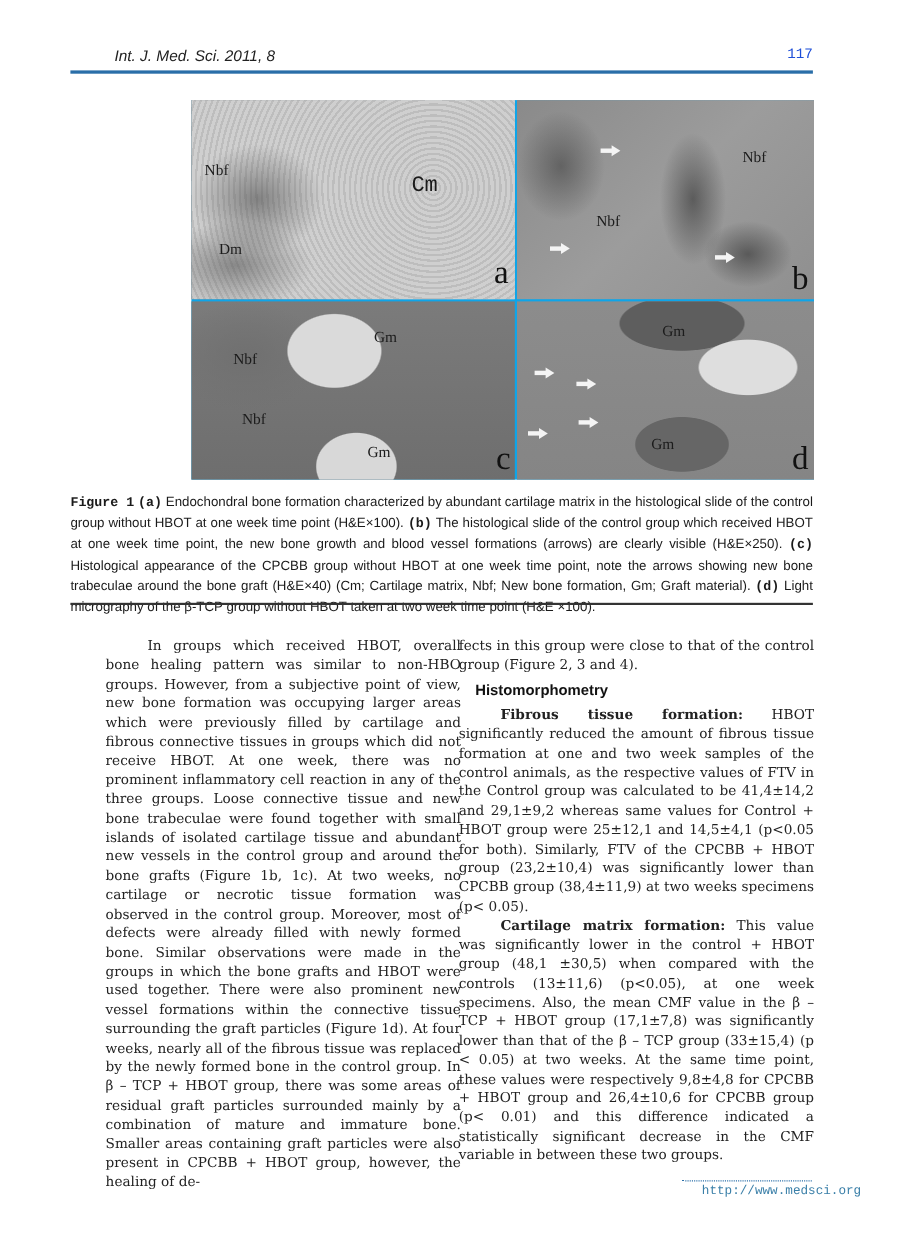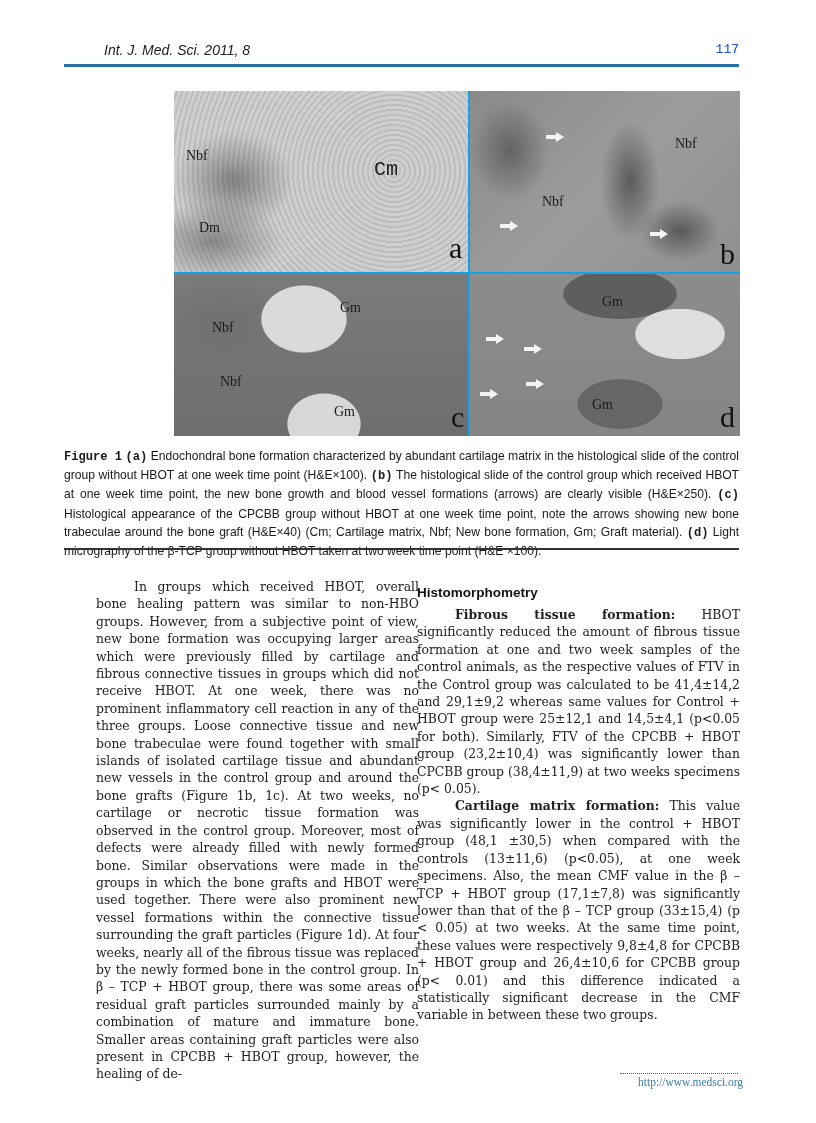--- a/index.html
+++ b/index.html
@@ -48,25 +48,25 @@
 
   .caption { position:absolute; left:64px; top:447px; width:675px; font-family:"Liberation Sans", sans-serif; font-size:12.1px; line-height:18.2px; text-align:justify; color:#1a1a1a; }
   .caption b { font-weight:bold;font-family:Liberation Mono, monospace; }
   .caption-rule { position:absolute; left:64px; top:548px; width:675px; height:2px; background:#333; }
 
   .col { position:absolute; top:578px; width:323px; font-family:"DejaVu Serif", serif; font-size:12.4px; line-height:17.4px; text-align:justify; color:#222; }
   .col p { margin:0; }
   .indent { text-indent:38px; }
   #left-col { left:96px; }
   #right-col { left:417px; }
-  h3.sec { margin:6px 0 4px 0; font-family:"Liberation Sans", sans-serif; font-weight:bold; font-size:13.5px; line-height:18px; color:#111; }
+  h3.sec { margin:6px 0 4px 15px; font-family:"Liberation Sans", sans-serif; font-weight:bold; font-size:13.5px; line-height:18px; color:#111; }
   .run-head { font-weight:bold; }
 
   .footer-rule { position:absolute; left:620px; top:1073px; width:118px; height:1px; border-top:1px dotted #2a6ea8; }
-  .footer-url { position:absolute; left:622px; top:1076px; font-family:Liberation Serif, serif; font-size:11.5px; color:#3a7fa8;padding-left:16px; }
+  .footer-url { position:absolute; left:622px; top:1076px; font-family:Liberation Mono, monospace; font-size:11.5px; color:#3a7fa8;padding-left:16px; }
 </style>
 </head>
 <body>
 
 <div class="header">
   <span class="journal">Int. J. Med. Sci. 2011, 8</span>
   <span class="pageno">117</span>
 </div>
 <div class="header-rule"></div>
 
@@ -108,19 +108,20 @@
   <b>Figure 1</b>
   <b>(a)</b><span> Endochondral bone formation characterized by abundant cartilage matrix in the histological slide of the control group without HBOT at one week time point (H&amp;E×100). </span><b>(b)</b><span> The histological slide of the control group which received HBOT at one week time point, the new bone growth and blood vessel formations (arrows) are clearly visible (H&amp;E×250). </span><b>(c)</b><span> Histological appearance of the CPCBB group without HBOT at one week time point, note the arrows showing new bone trabeculae around the bone graft (H&amp;E×40) (Cm; Cartilage matrix, Nbf; New bone formation, Gm; Graft material). </span><b>(d)</b><span> Light micrography of the β-TCP group without HBOT taken at two week time point (H&amp;E ×100).</span>
 </div>
 <div class="caption-rule"></div>
 
 <div class="col" id="left-col">
   <p class="indent">In groups which received HBOT, overall bone healing pattern was similar to non-HBO groups. However, from a subjective point of view, new bone formation was occupying larger areas which were previously filled by cartilage and fibrous connective tissues in groups which did not receive HBOT. At one week, there was no prominent inflammatory cell reaction in any of the three groups. Loose connective tissue and new bone trabeculae were found together with small islands of isolated cartilage tissue and abundant new vessels in the control group and around the bone grafts (Figure 1b, 1c). At two weeks, no cartilage or necrotic tissue formation was observed in the control group. Moreover, most of defects were already filled with newly formed bone. Similar observations were made in the groups in which the bone grafts and HBOT were used together. There were also prominent new vessel formations within the connective tissue surrounding the graft particles (Figure 1d). At four weeks, nearly all of the fibrous tissue was replaced by the newly formed bone in the control group. In β – TCP + HBOT group, there was some areas of residual graft particles surrounded mainly by a combination of mature and immature bone. Smaller areas containing graft particles were also present in CPCBB + HBOT group, however, the healing of de-</p>
 </div>
 
 <div class="col" id="right-col">
+  <p>fects in this group were close to that of the control group (Figure 2, 3 and 4).</p>
   <h3 class="sec">Histomorphometry</h3>
   <p class="indent"><span class="run-head">Fibrous tissue formation:</span><span> HBOT significantly reduced the amount of fibrous tissue formation at one and two week samples of the control animals, as the respective values of FTV in the Control group was calculated to be 41,4±14,2 and 29,1±9,2 whereas same values for Control + HBOT group were 25±12,1 and 14,5±4,1 (p&lt;0.05 for both). Similarly, FTV of the CPCBB + HBOT group (23,2±10,4) was significantly lower than CPCBB group (38,4±11,9) at two weeks specimens (p&lt; 0.05).</span></p>
   <p class="indent"><span class="run-head">Cartilage matrix formation:</span><span> This value was significantly lower in the control + HBOT group (48,1 ±30,5) when compared with the controls (13±11,6) (p&lt;0.05), at one week specimens. Also, the mean CMF value in the β – TCP + HBOT group (17,1±7,8) was significantly lower than that of the β – TCP group (33±15,4) (p &lt; 0.05) at two weeks. At the same time point, these values were respectively 9,8±4,8 for CPCBB + HBOT group and 26,4±10,6 for CPCBB group (p&lt; 0.01) and this difference indicated a statistically significant decrease in the CMF variable in between these two groups.</span></p>
 </div>
 
 <div class="footer-rule"></div>
 <a class="footer-url">http://www.medsci.org</a>
 
 </body></html>

